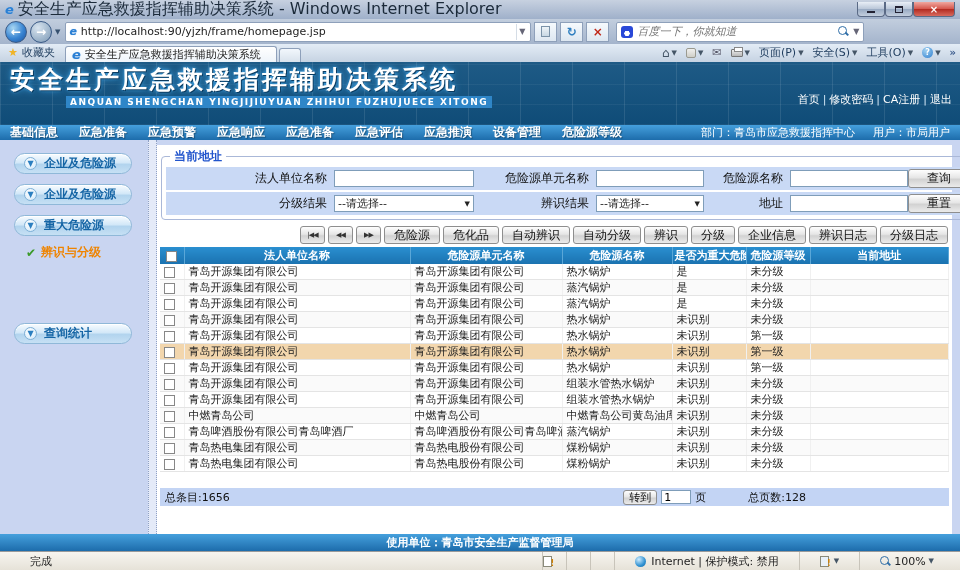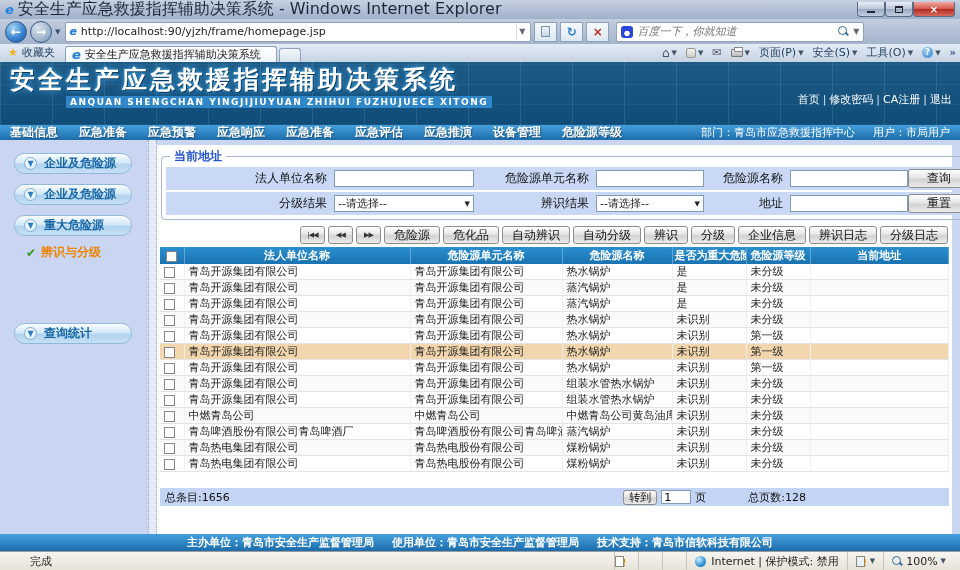--- a/index.html
+++ b/index.html
@@ -117,21 +117,21 @@
   .pagebar{ margin-top:16px; background:#c3d4f4; height:18px; display:flex; align-items:center; font-size:11px; padding:0 5px; color:#111; }
   .goto-group{ margin-left:auto; display:flex; align-items:center; gap:4px; }
   .goto-btn{ width:34px; height:15px; font-size:11px; }
   .page-input{ width:30px; height:14px; border:1px solid #7f9db9; font-size:11px; padding:0 2px; font-family:inherit; }
   .pages-label{ margin-left:42px; margin-right:138px; }
 
   .footerbar{ height:17px; background:linear-gradient(var(--menu1),var(--menu2)); color:#fff; font-size:11px; font-weight:bold; display:flex; align-items:center; justify-content:center; gap:18px; white-space:nowrap; }
 
   .statusbar{ height:19px; background:linear-gradient(#f7f5f0,#e6e2d8); border-top:1px solid #9a9a9a; display:flex; align-items:center; font-size:11px; color:#222; padding:0 6px; }
   .status-left{ flex:1;margin-left:24px; }
-  .sseg{ border-left:1px solid #c8c4ba; height:100%; display:flex; align-items:center; padding:0 8px; gap:5px; }
+  .sseg{ border-left:1px solid #c8c4ba; height:100%; display:flex; align-items:center; padding:0 20px; gap:5px; }
   .sseg.empty{ width:24px; padding:0; }
   .globe{ width:11px; height:11px; border-radius:50%; background:radial-gradient(circle at 35% 32%, #cdecff, #2d8fd0 62%, #1a6aa0); }
   .pgico{ width:9px; height:11px; background:#fff; border:1px solid #8a8a7a; position:relative; }
   .pgico::after{ content:"!"; position:absolute; right:-3px; bottom:-2px; color:#d08000; font-size:8px; font-weight:bold; }
   .zoomtxt{ display:flex; align-items:center; gap:3px; }
 </style>
 </head>
 <body>
 
 <div class="window">
@@ -483,23 +483,21 @@
           </span>
           <span class="pages-label">
             <span>总页数:</span><span>128</span>
           </span>
         </div>
 
       </div>
     </div>
 
     <div class="footerbar">
-      <span>主办单位：青岛市安全生产监督管理局</span>
       <span>使用单位：青岛市安全生产监督管理局</span>
-      <span>技术支持：青岛市信软科技有限公司</span>
     </div>
 
   </div>
 
   <div class="statusbar">
     <span class="status-left">完成</span>
     <span class="sseg empty">
         <span class="pgico"></span>
       </span>
     <span class="sseg empty"></span>

